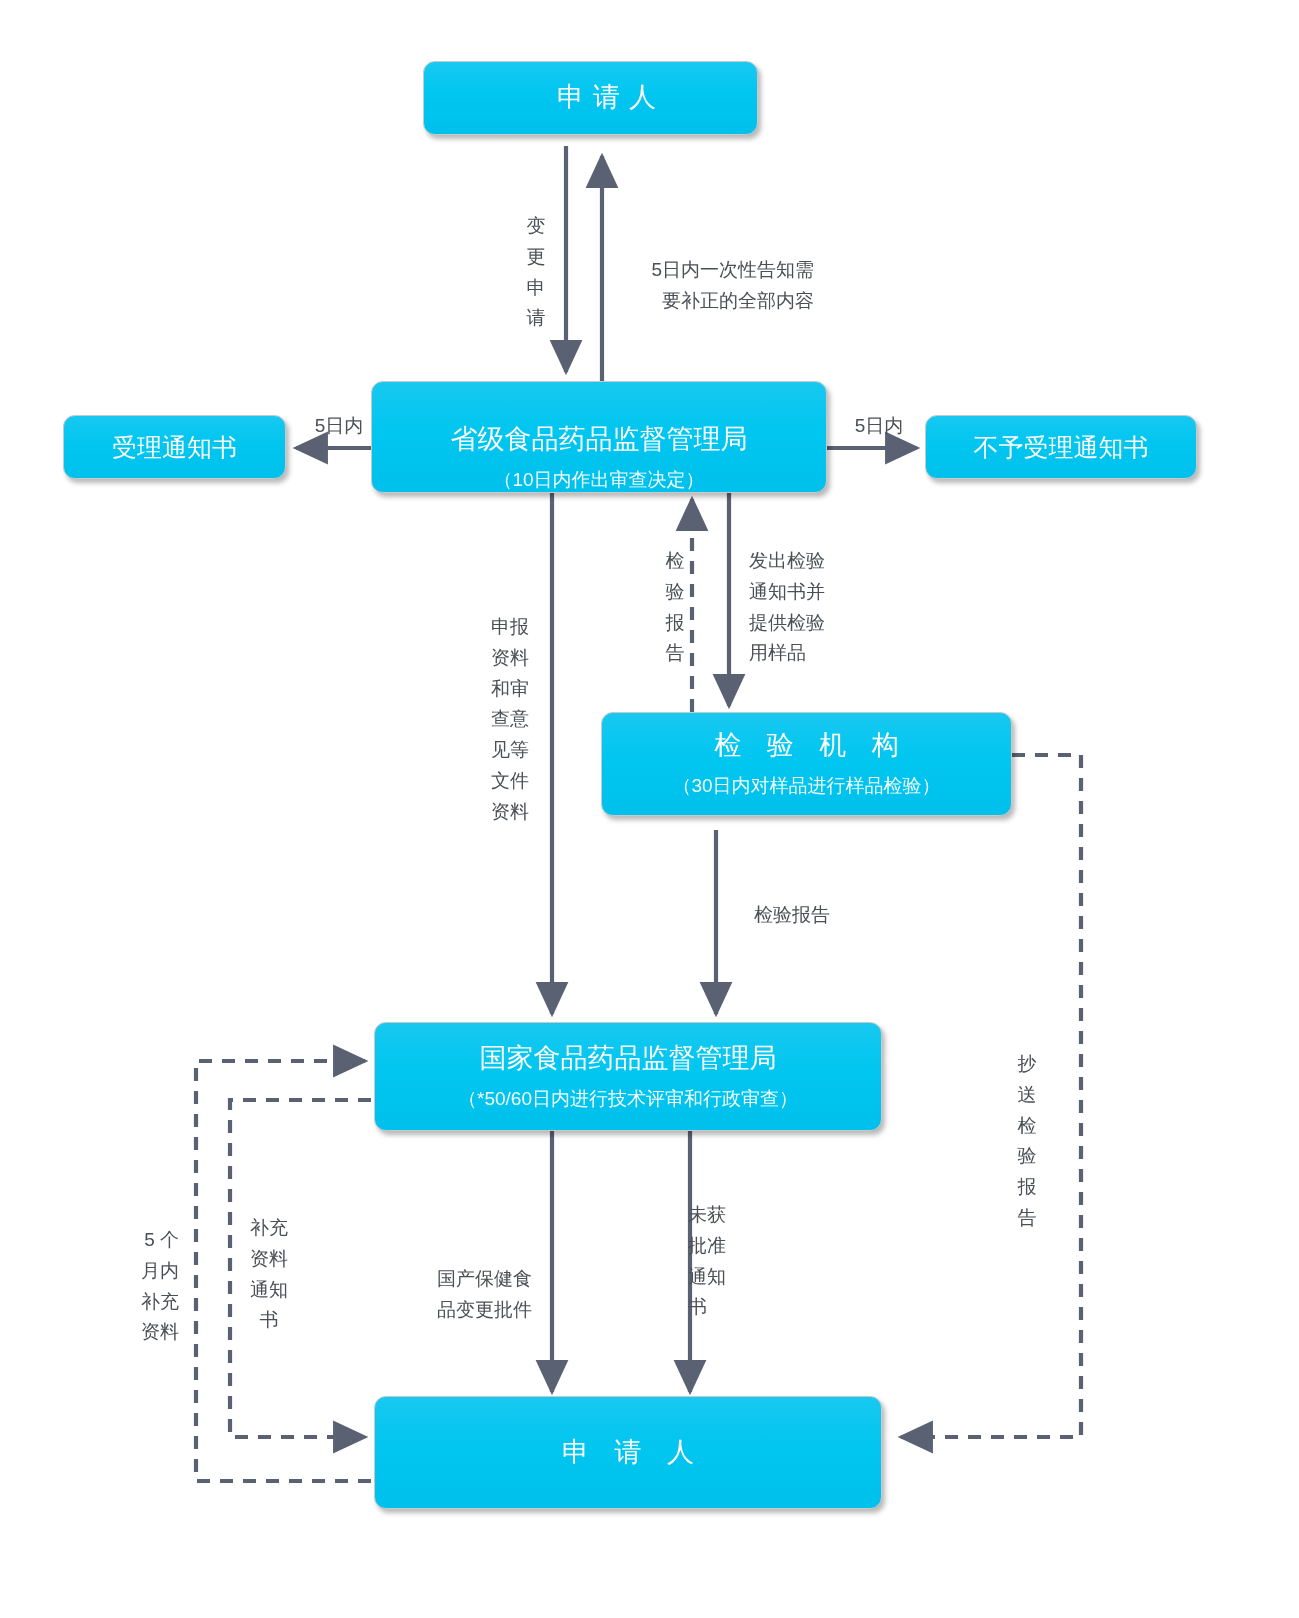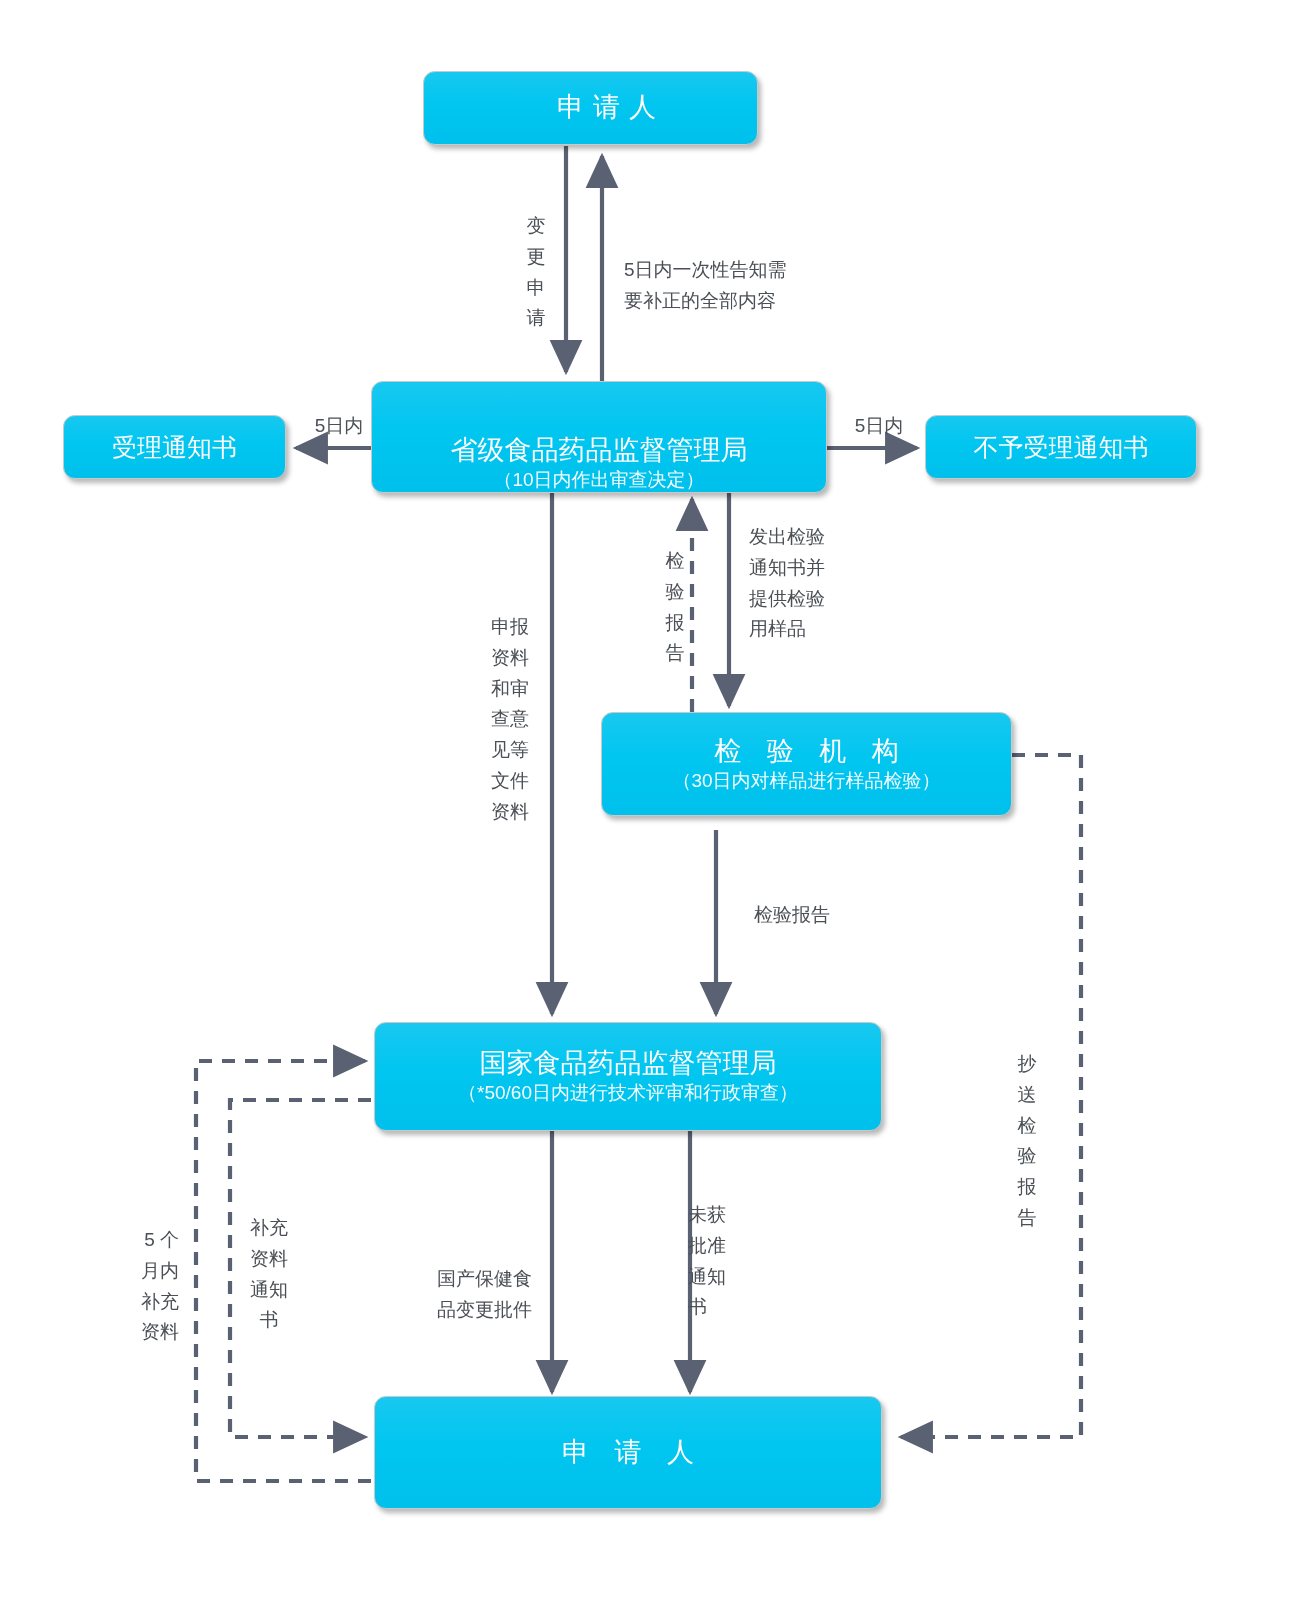--- a/index.html
+++ b/index.html
@@ -11,21 +11,21 @@
   .node{position:absolute;box-sizing:border-box;
         background:linear-gradient(to bottom,#18c8f0 0%,#00c6f0 45%,#00c0ec 100%);
         background-color:#06c7f2;
         border:1.5px solid #c9c9c9;
         border-radius:12px;
         box-shadow:3px 4px 5px rgba(0,0,0,0.28);
         display:flex;flex-direction:column;align-items:center;justify-content:center;
         color:#ffffff;text-align:center;}
   .node .t1{font-size:27px;line-height:1.15;color:#fdfdfd;}
   .node .t1.sp{letter-spacing:9px;text-indent:9px;}
-  .node .t2{font-size:19px;line-height:1.2;margin-top:3px;color:#f4feff;}
+  .node .t2{font-size:19px;line-height:1.2;margin-top:14px;color:#f4feff;}
   .node.small .t1{font-size:25px;}
 
   .lbl{position:absolute;color:#4b5056;font-size:19px;line-height:1.0;
        white-space:pre;text-align:center;}
   .lbl.v{line-height:1.62;}
   .lbl.h{line-height:1.62;}
 </style>
 </head>
 <body>
 
@@ -63,21 +63,21 @@
       <path d="M692,712 L692,499" marker-end="url(#ah)"></path>
 
       <path d="M1012,755 L1081,755 L1081,1437 L901,1437" marker-end="url(#ah)"></path>
 
       <path d="M371,1100 L230,1100 L230,1437 L365,1437" marker-end="url(#ah)"></path>
 
       <path d="M371,1481 L196,1481 L196,1061 L365,1061" marker-end="url(#ah)"></path>
     </g>
   </svg>
 
-  <div class="node" style="left:423px;top:71px;width:335px;height:74px;padding-left:32px;">
+  <div class="node" style="left:423px;top:61px;width:335px;height:74px;padding-left:32px;">
     <span class="t1 sp">申请人</span>
   </div>
 
   <div class="node" style="left:371px;top:381px;width:456px;height:112px;justify-content:flex-end;">
     <span class="t1">省级食品药品监督管理局</span>
     <span class="t2">（10日内作出审查决定）</span>
   </div>
 
   <div class="node small" style="left:925px;top:415px;width:272px;height:64px;">
     <span class="t1">不予受理通知书</span>
@@ -99,41 +99,41 @@
 
   <div class="node" style="left:374px;top:1396px;width:508px;height:113px;">
     <span class="t1 sp">申 请 人</span>
   </div>
 
   <div class="lbl v" style="left:522px;top:211px;width:28px;">变
 更
 申
 请</div>
 
-  <div class="lbl h" style="left:624px;top:255px;width:190px;text-align:left;">5日内一次性告知需
+  <div class="lbl h" style="left:624px;top:255px;width:190px;text-align:right;">5日内一次性告知需
 要补正的全部内容</div>
 
   <div class="lbl" style="left:311px;top:416px;width:56px;">5日内</div>
 
   <div class="lbl" style="left:851px;top:416px;width:56px;">5日内</div>
 
   <div class="lbl v" style="left:485px;top:612px;width:50px;">申报
 资料
 和审
 查意
 见等
 文件
 资料</div>
 
   <div class="lbl v" style="left:661px;top:546px;width:28px;">检
 验
 报
 告</div>
 
-  <div class="lbl h" style="left:749px;top:522px;width:100px;text-align:left;">发出检验
+  <div class="lbl h" style="left:749px;top:546px;width:100px;text-align:left;">发出检验
 通知书并
 提供检验
 用样品</div>
 
   <div class="lbl" style="left:726px;top:905px;width:104px;text-align:right;">检验报告</div>
 
   <div class="lbl v" style="left:125px;top:1225px;width:54px;text-align:right;">5 个
 月内
 补充
 资料</div>

